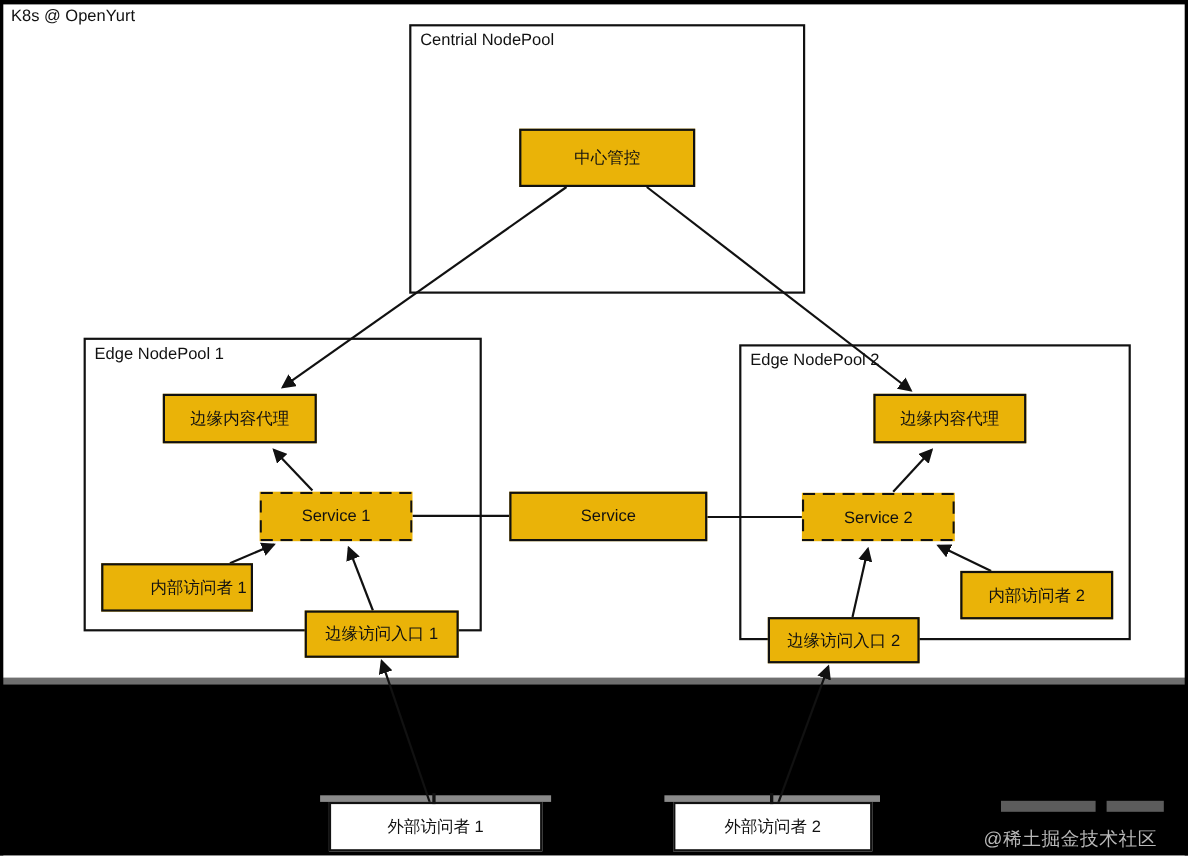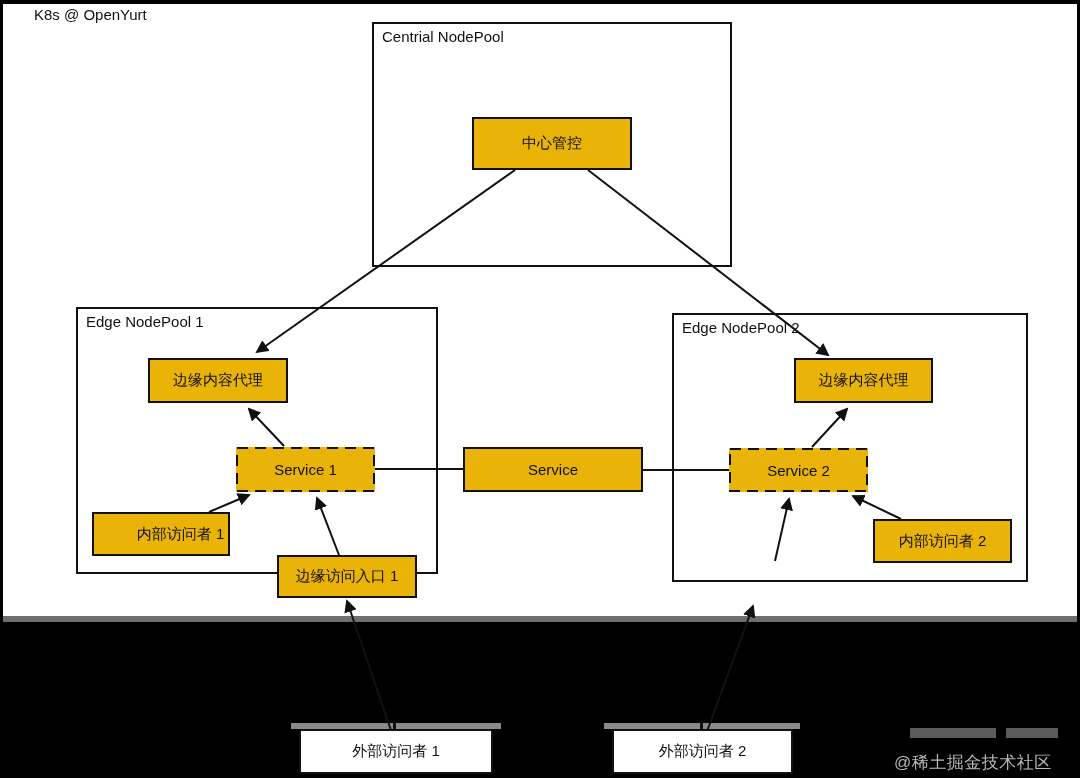--- a/index.html
+++ b/index.html
@@ -1,21 +1,21 @@
 <!DOCTYPE html>
 <html><head>
 <meta charset="utf-8">
 <style>
   html,body{margin:0;padding:0;background:#fff;}
   #stage{
     position:relative;width:1080px;height:778px;overflow:hidden;
     background:#fff;font-family:"Liberation Sans",sans-serif;color:#111;
   }
   .frame{position:absolute;inset:0;border-top:4px solid #000;border-left:3px solid #000;border-right:3px solid #000;pointer-events:none;z-index:6;}
-  .abs{position:absolute;margin-left:24px;}
+  .abs{position:absolute;}
   .page-title{font-size:15px;font-weight:400;z-index:5;}
   .container-box{position:absolute;border:2px solid #111;background:transparent;z-index:2;box-sizing:border-box;}
   .container-label{position:absolute;top:4px;left:8px;font-size:15px;white-space:nowrap;}
   .node{
     position:absolute;background:#eab308;border:2px solid #111;z-index:3;box-sizing:border-box;
     display:flex;align-items:center;justify-content:center;font-size:15px;white-space:nowrap;
   }
   .node.dashed{border:none;}
   .node.dashed .dashrect{position:absolute;inset:0;}
   .node.dashed .lbl{position:relative;z-index:1;}
@@ -93,20 +93,23 @@
   </div>
 
   <div class="node" style="left:794px;top:358px;width:139px;height:45px;">
     <span class="lbl">边缘内容代理</span>
   </div>
 
   <div class="node" style="left:873px;top:519px;width:139px;height:44px;">
     <span class="lbl">内部访问者 2</span>
   </div>
 
+  <div class="node" style="left:698px;top:561px;width:138px;height:42px;">
+    <span class="lbl">边缘访问入口 2</span>
+  </div>
 
   <div class="node dashed" style="left:236px;top:447px;width:139px;height:45px;">
     <svg class="dashrect" width="139" height="45" viewBox="0 0 139 45">
       <rect x="1" y="1" width="137" height="43" fill="none" stroke="#111" stroke-width="2" stroke-dasharray="11,7"></rect>
     </svg>
     <span class="lbl">Service 1</span>
   </div>
 
   <div class="node dashed" style="left:729px;top:448px;width:139px;height:44px;">
     <svg class="dashrect" width="139" height="44" viewBox="0 0 139 44">

